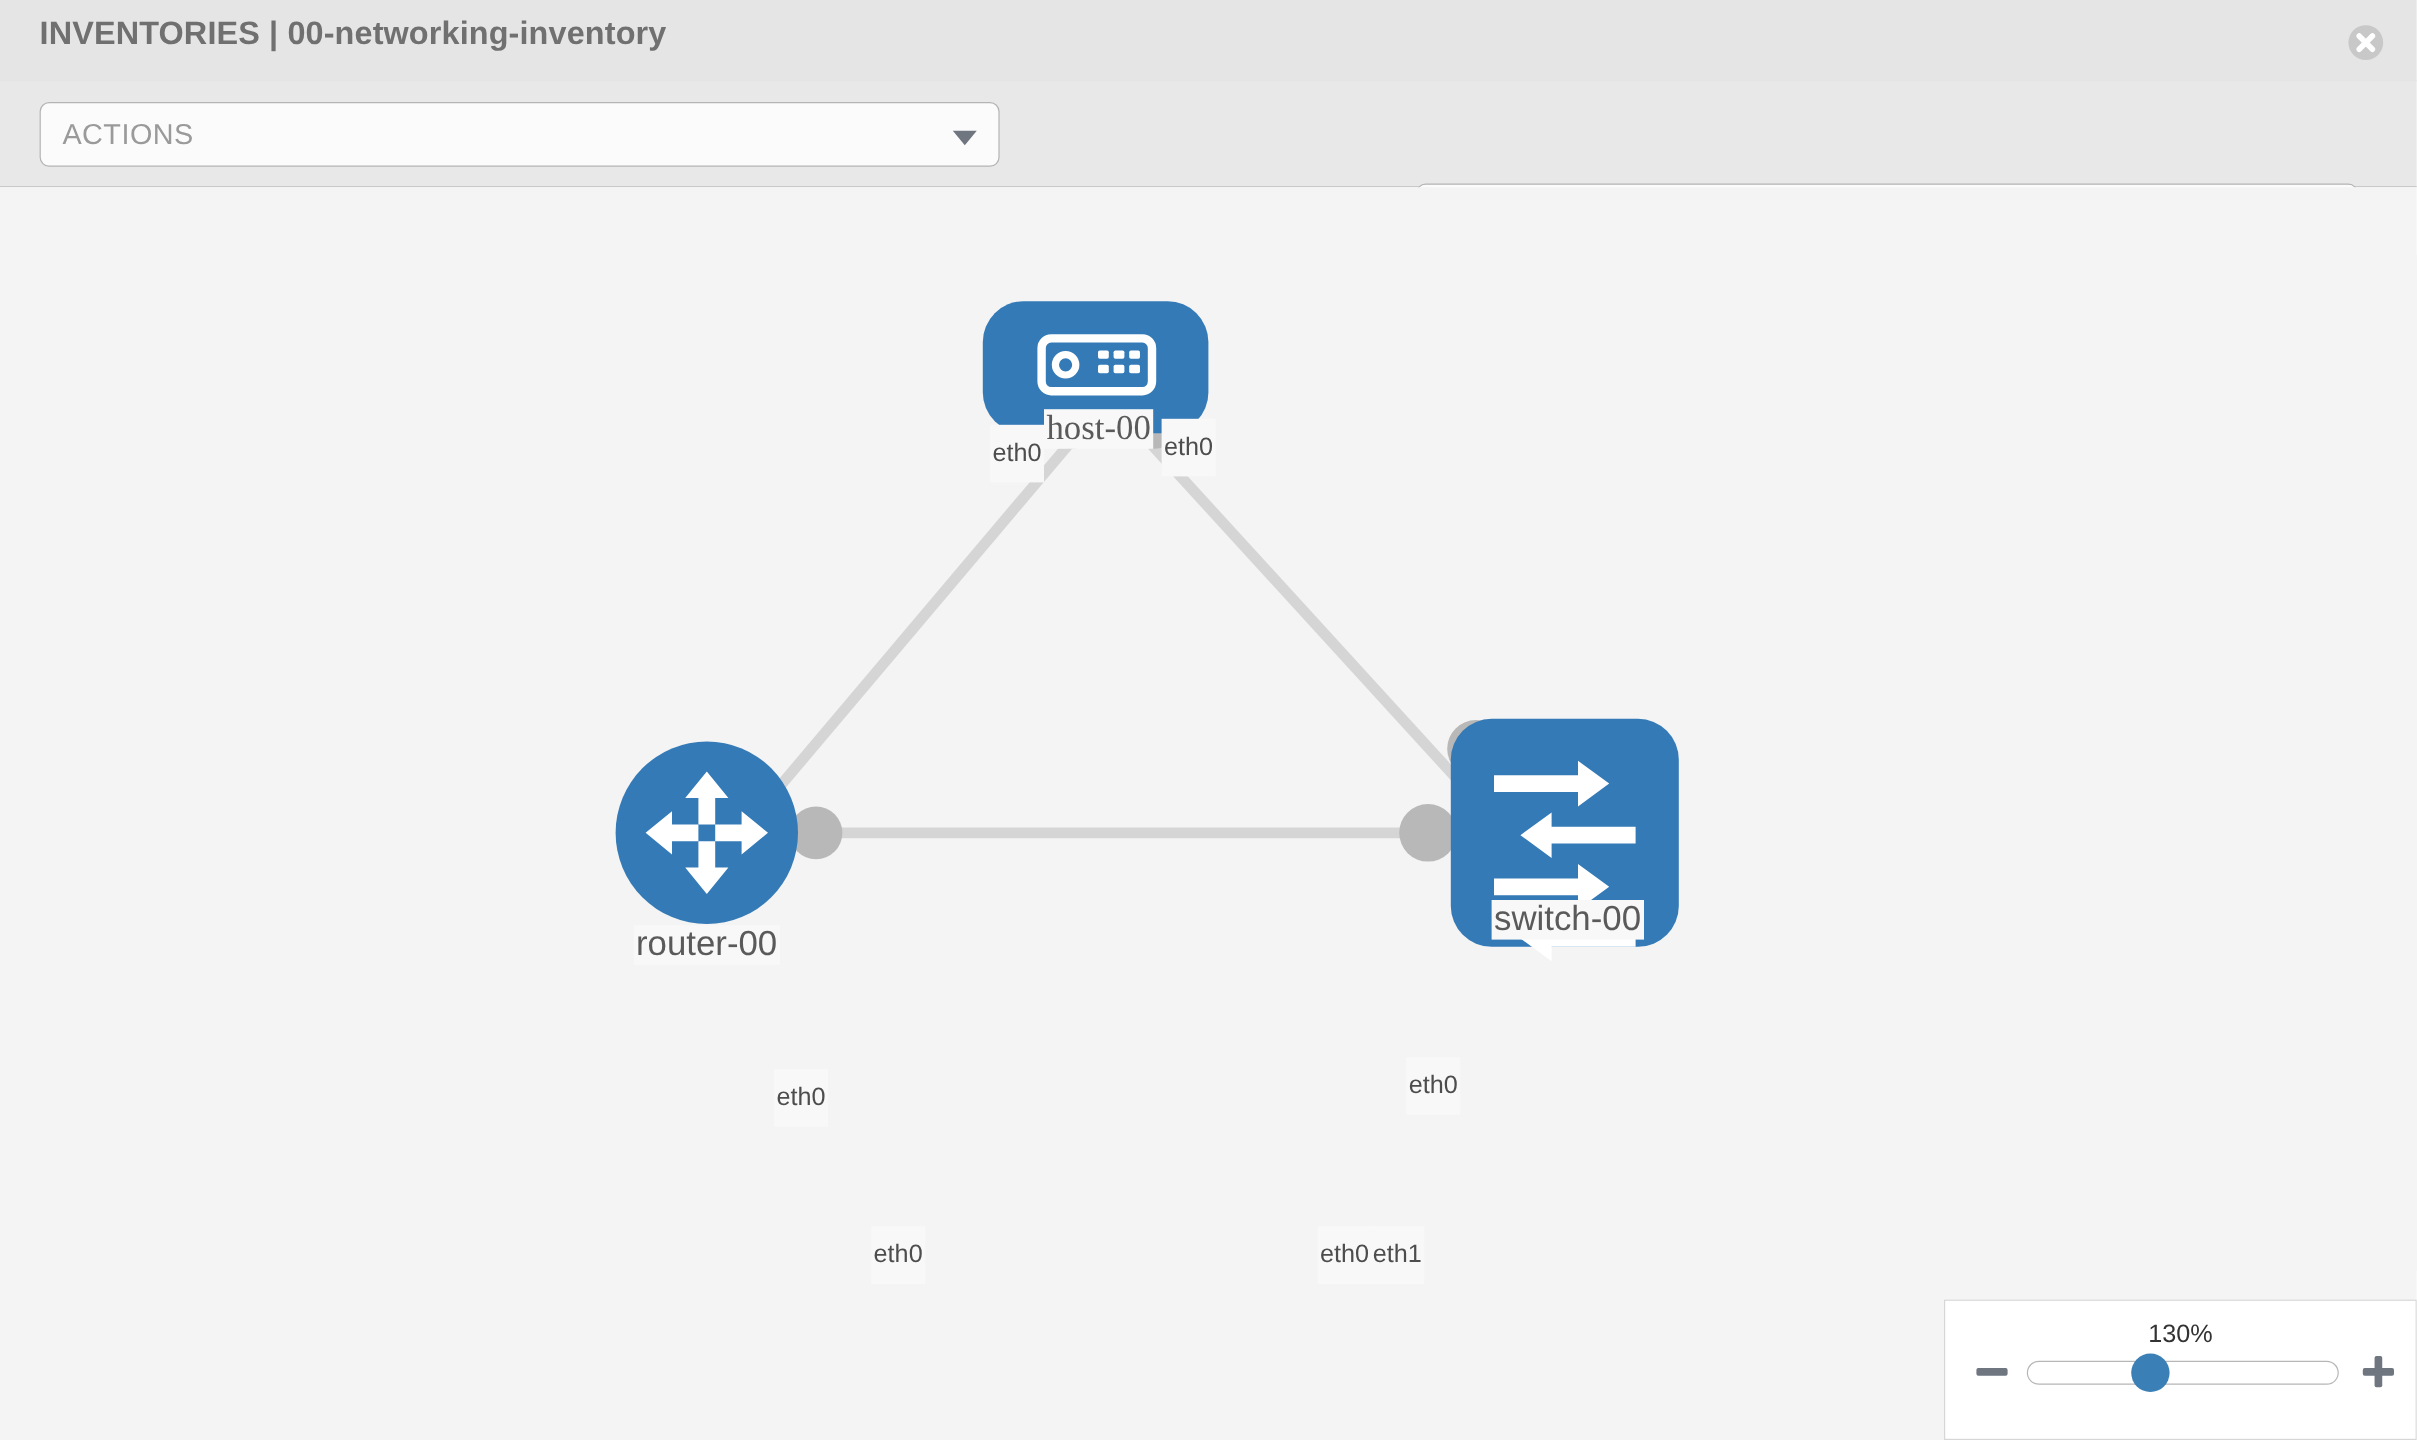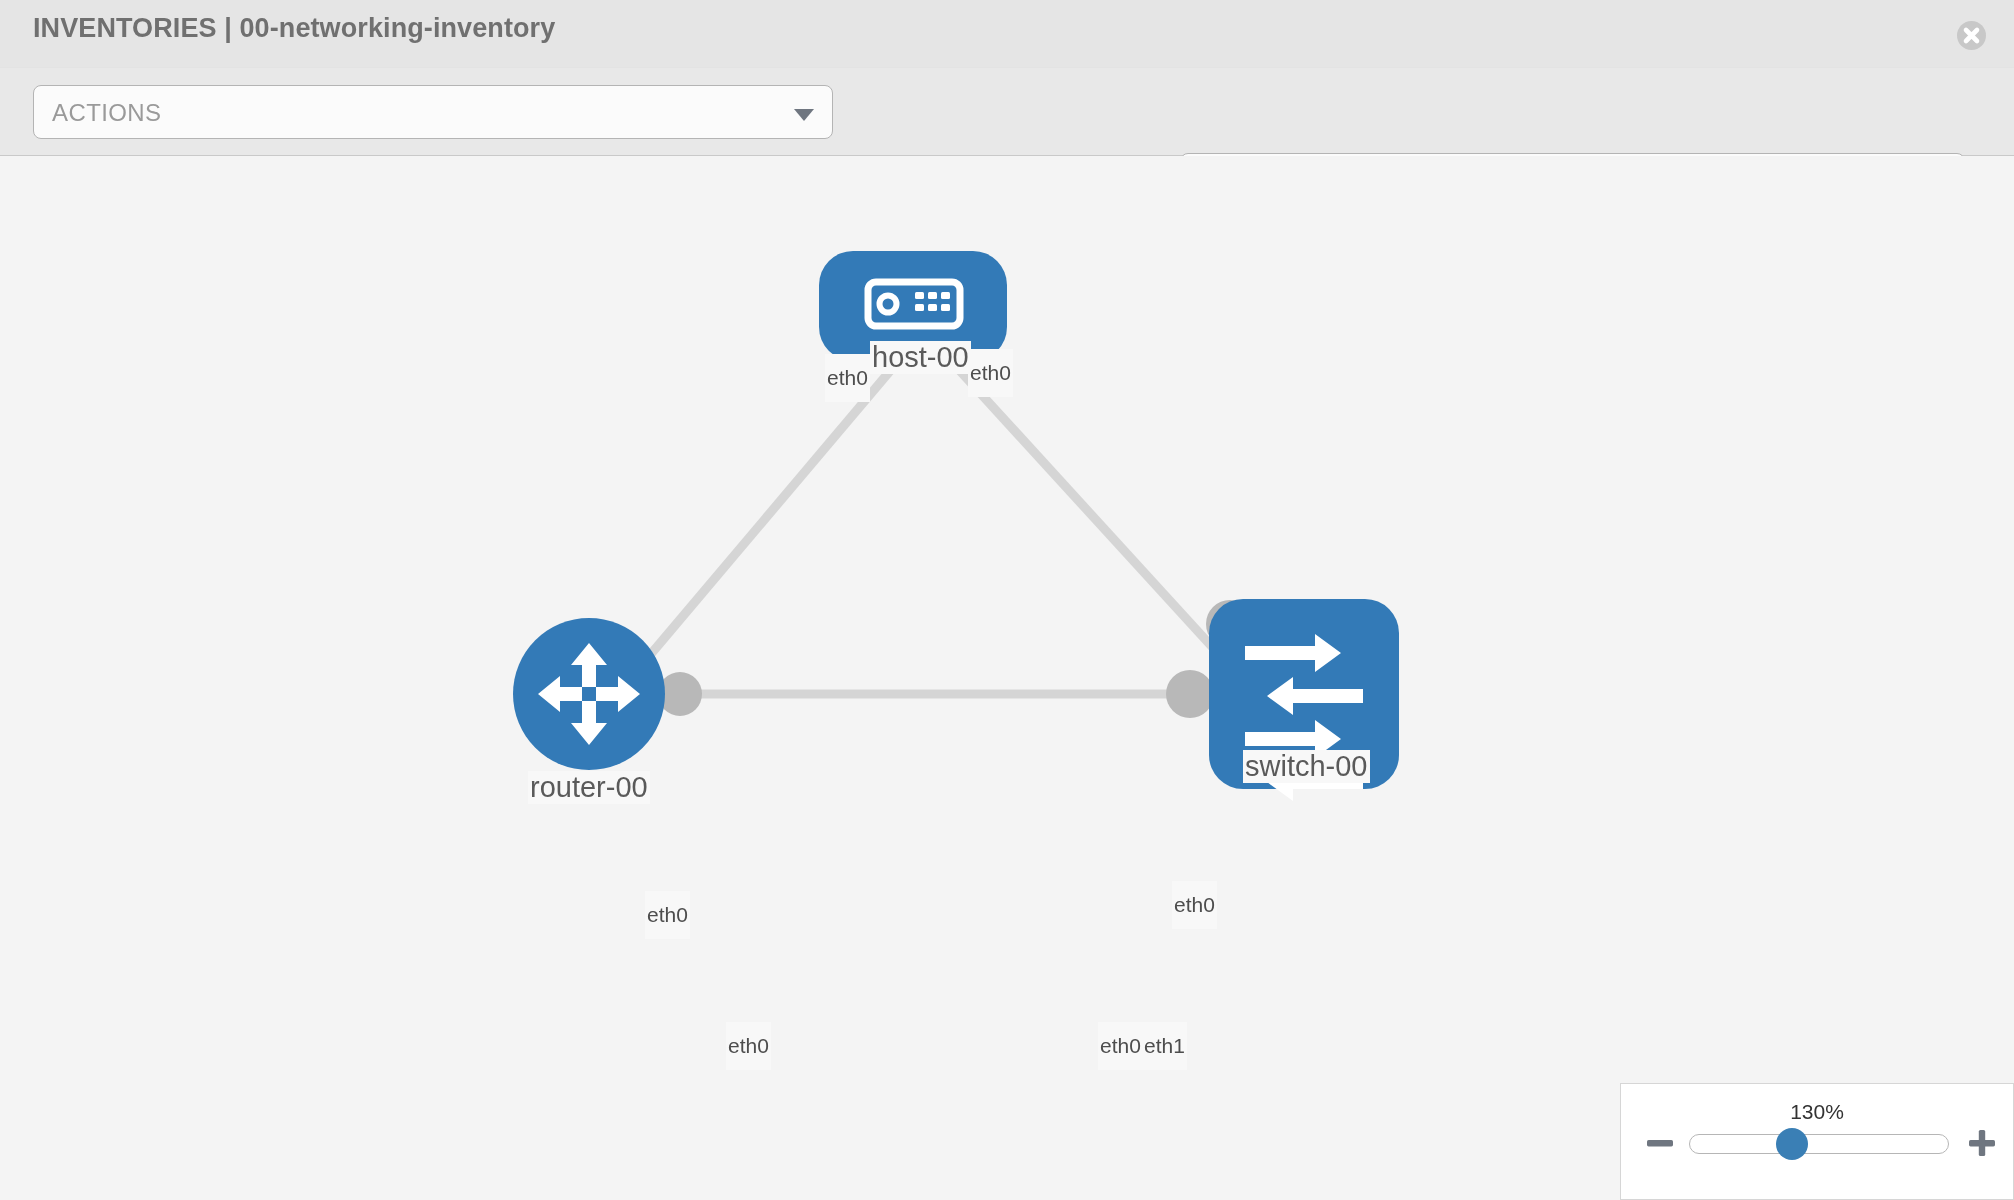--- a/index.html
+++ b/index.html
@@ -285,21 +285,21 @@
 
           <path d="M1363 533 h-70 v-12 l-26 19 l26 19 v-12 h70 z"></path>
 
           <path d="M1245 576 h70 v-12 l26 19 l-26 19 v-12 h-70 z"></path>
 
           <path d="M1363 619 h-70 v-12 l-26 19 l26 19 v-12 h70 z"></path>
         </g>
       </g>
     </svg>
 
-    <div class="node-label" style="left:870px; top:185px;">host-00</div>
+    <div class="node-label" style="left:870px; top:185px;font-family:Liberation Serif, serif;">host-00</div>
     <div class="node-label" style="left:528px; top:615px;text-align:center;">router-00</div>
     <div class="node-label" style="left:1243px; top:594px;">switch-00</div>
 
     <div class="iface-label" style="left:825px; top:198px;">eth0</div>
     <div class="iface-label" style="left:968px; top:193px;">eth0</div>
     <div class="iface-label" style="left:645px; top:735px;">eth0</div>
     <div class="iface-label" style="left:1172px; top:725px;">eth0</div>
     <div class="iface-label" style="left:726px; top:866px;">eth0</div>
     <div class="iface-label" style="left:1098px; top:866px;">eth0</div>
     <div class="iface-label" style="left:1142px; top:866px;">eth1</div>

